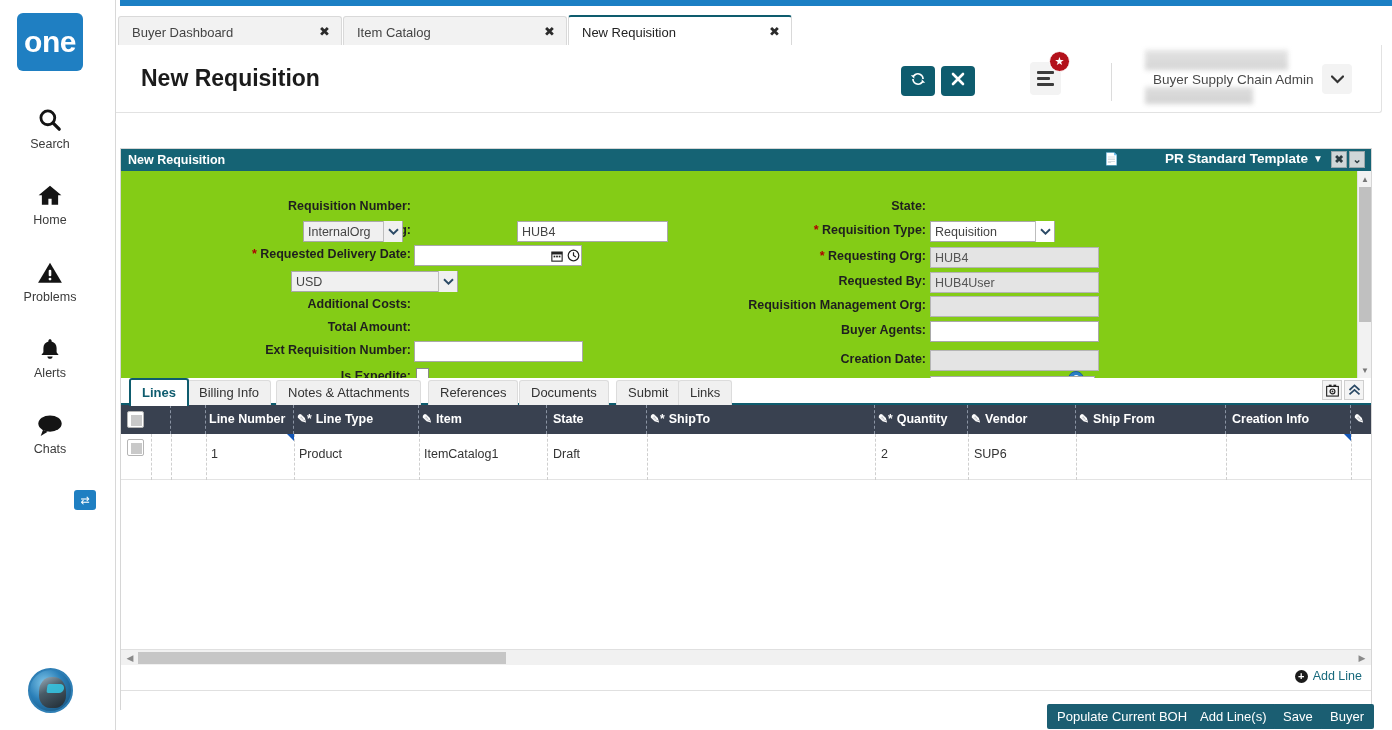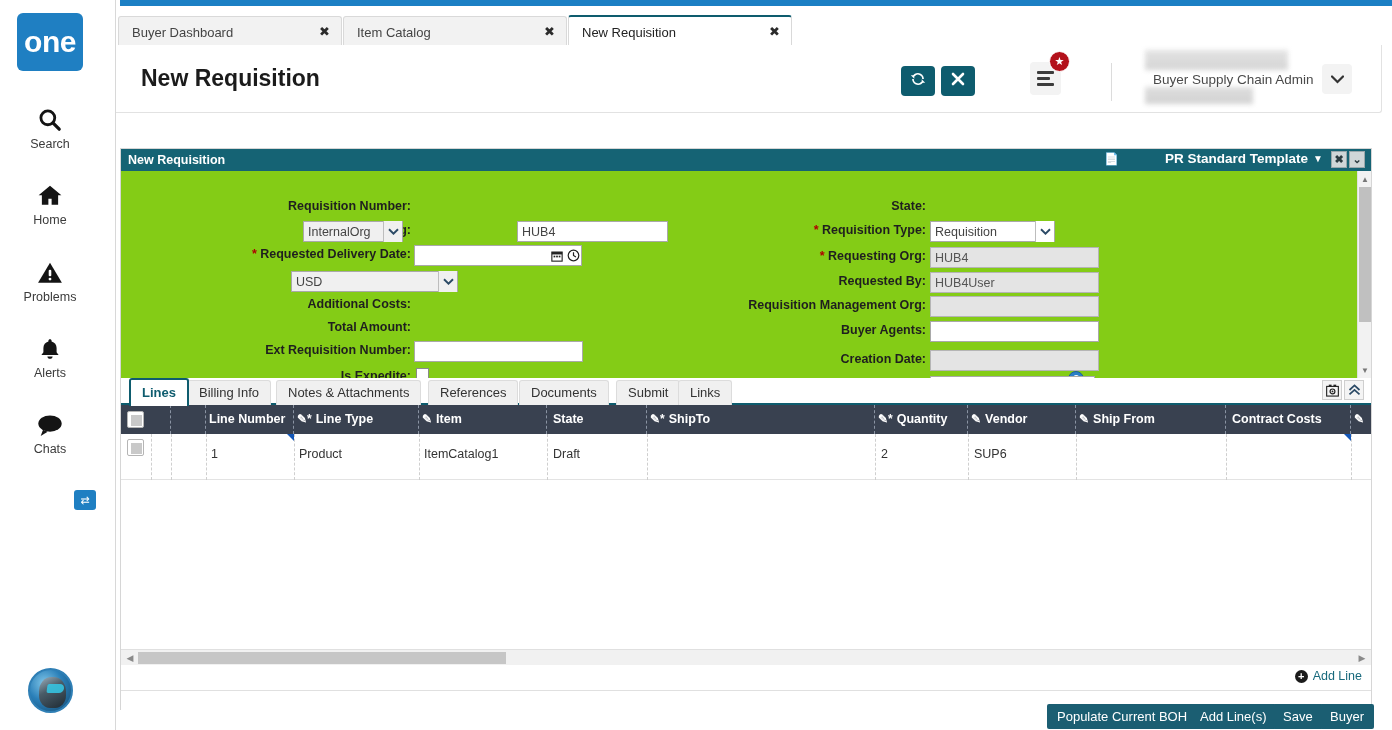--- a/index.html
+++ b/index.html
@@ -773,21 +773,21 @@
         </div>
         <div class="gh" style="left:754px; width:93px; padding-left:3px">
           <span class="pen">✎*</span><span>Quantity</span>
         </div>
         <div class="gh" style="left:847px; width:108px; padding-left:3px">
           <span class="pen">✎</span><span>Vendor</span>
         </div>
         <div class="gh" style="left:955px; width:150px; padding-left:3px">
           <span class="pen">✎</span><span>Ship From</span>
         </div>
-        <div class="gh" style="left:1105px; width:125px; padding-left:6px">Contract Costs</div>
+        <div class="gh" style="left:1105px; width:125px; padding-left:6px">Creation Info</div>
         <div class="gh" style="left:1230px; width:30px; padding-left:3px; border-right:none">
           <span class="pen">✎</span>
         </div>
       </div>
 
       <div id="gridbody">
         <div id="row1">
           <div id="rowcheck">
               <div class="inner"></div>
             </div>

